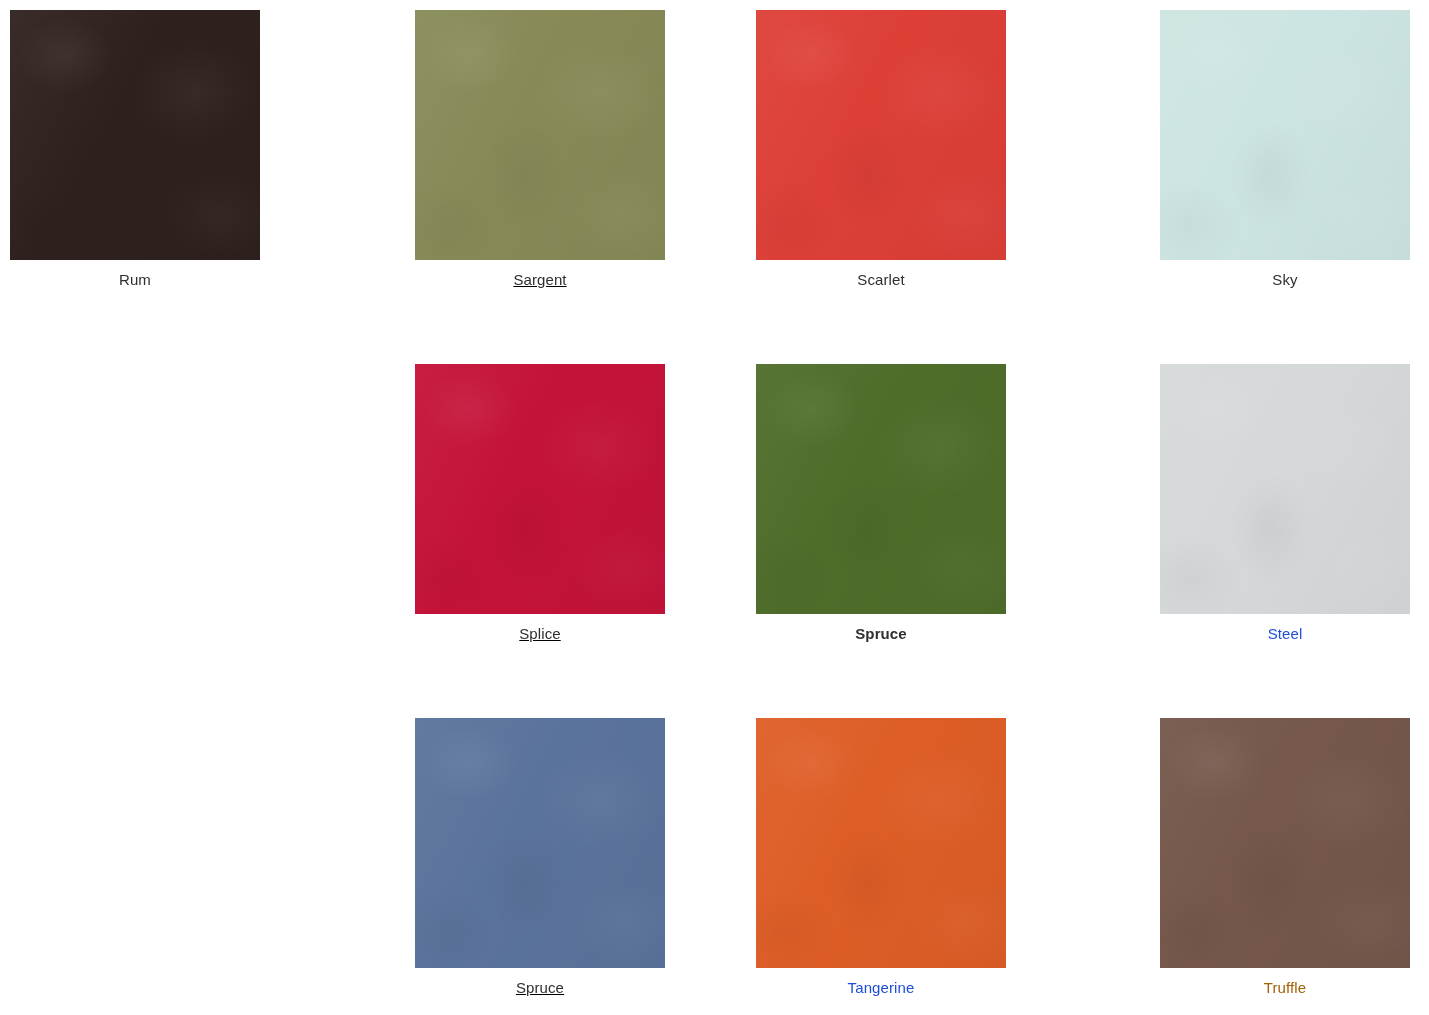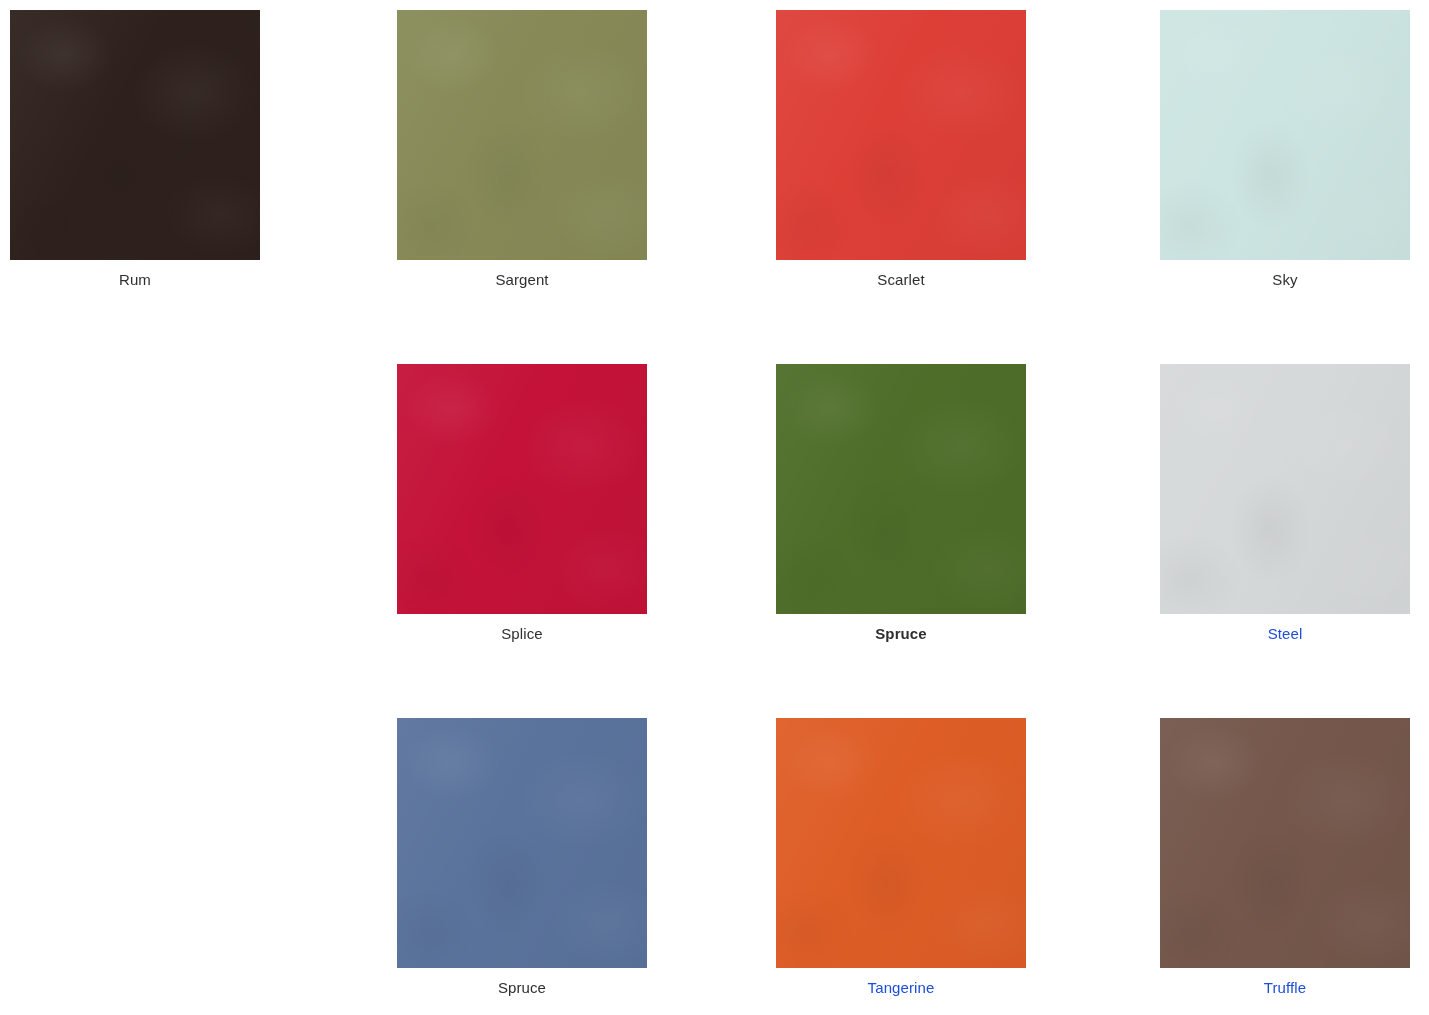--- a/index.html
+++ b/index.html
@@ -56,22 +56,22 @@
     text-align: center;
     font-size: 15px;
     line-height: 18px;
     color: #2f2f2f;
     letter-spacing: 0.1px;
     white-space: nowrap;
   }
 
   
   .col-0 { left: 10px; }
-  .col-1 { left: 397px; }
-  .col-2 { left: 776px; }
+  .col-1 { left: 415px; text-decoration: underline; }
+  .col-2 { left: 756px; }
   .col-3 { left: 1160px; }
 
   
   .row-0 { top: 10px; }
   .row-1 { top: 364px; }
   .row-2 { top: 718px; }
 
   .row-0 .swatch-label { margin-top: 11px; }
   .row-1 .swatch-label { margin-top: 11px; }
   .row-2 .swatch-label { margin-top: 11px; }
@@ -111,15 +111,15 @@
     <div class="swatch-cell col-1 row-2">
       <div class="swatch-chip" style="background-color: rgb(90, 115, 156);"></div>
       <span class="swatch-label" style="color: rgb(47, 47, 47);">Spruce</span>
     </div>
     <div class="swatch-cell col-2 row-2">
       <div class="swatch-chip" style="background-color: rgb(222, 93, 38);"></div>
       <span class="swatch-label" style="color: #1d4ed8;">Tangerine</span>
     </div>
     <div class="swatch-cell col-3 row-2">
       <div class="swatch-chip" style="background-color: rgb(117, 87, 75);"></div>
-      <span class="swatch-label" style="color: #1d4ed8;">Truffle</span>
+      <span class="swatch-label" style="color: #a16207;">Truffle</span>
     </div>
   </div>
 
 </body></html>

